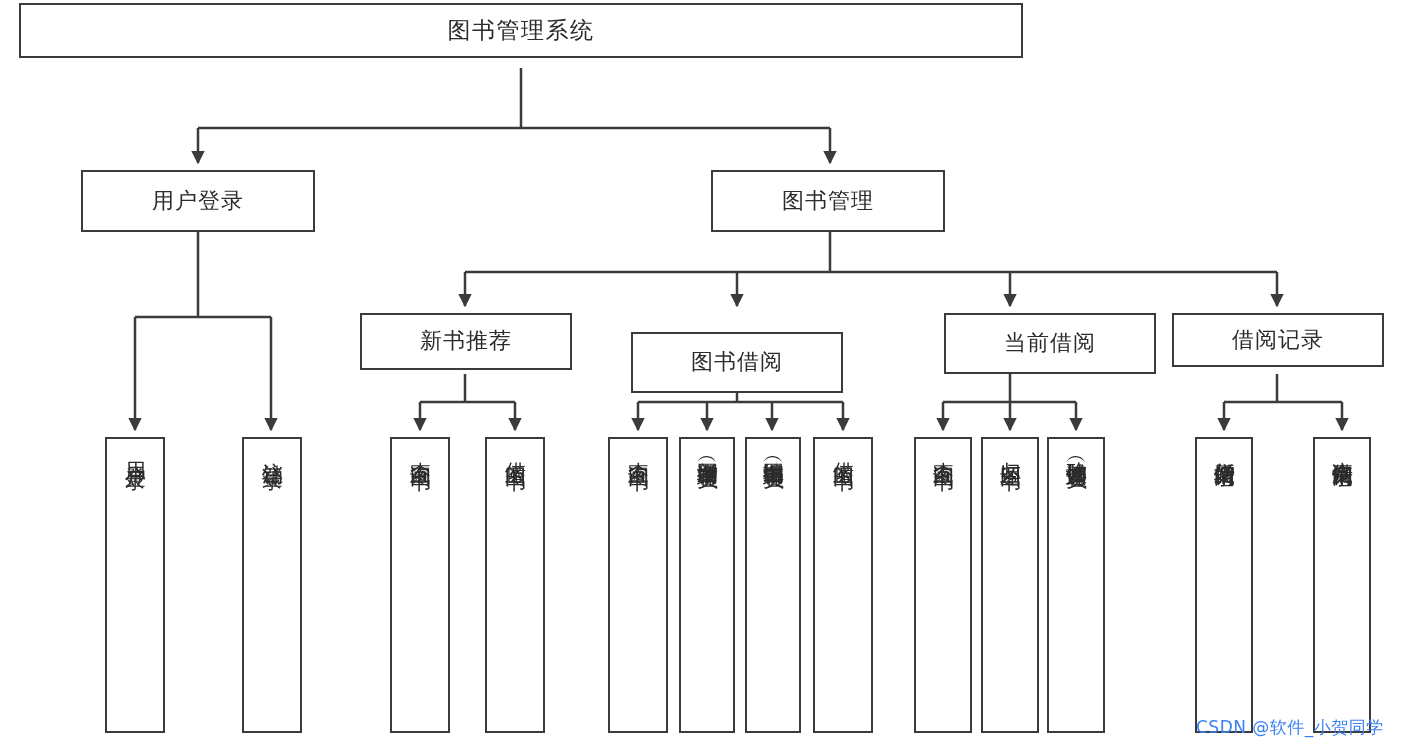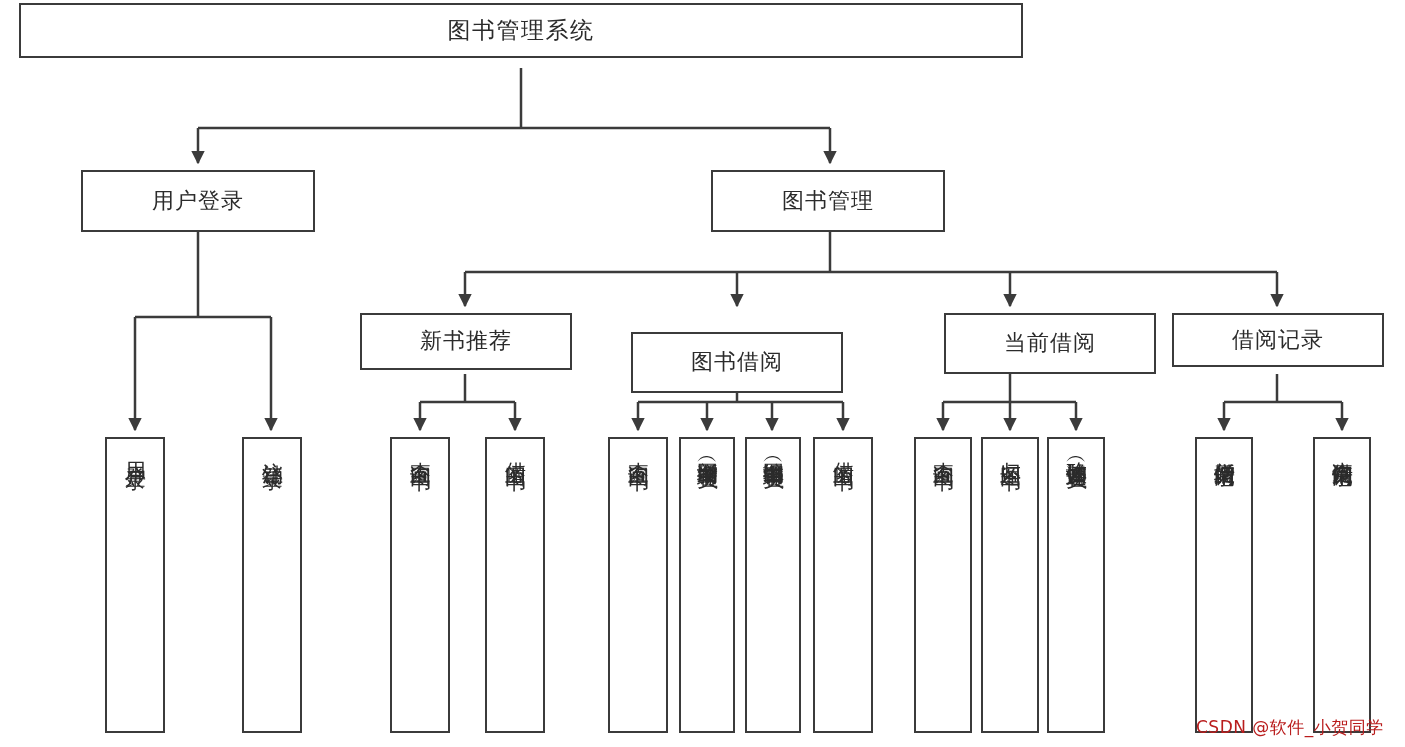--- a/index.html
+++ b/index.html
@@ -62,21 +62,21 @@
     font-size: 21px;
     letter-spacing: 3px;
     line-height: 1;
   }
   .node.vert.tall .lbl {
     letter-spacing: 1px;
   }
   .watermark {
     position: absolute;
     font-size: 17px;
-    color: #b91c1c;
+    color: #3b82f6;
     letter-spacing: 0.5px;
     white-space: nowrap;
     user-select: none;
   }
 </style>
 </head>
 <body>
 
 <div id="canvas">
 

